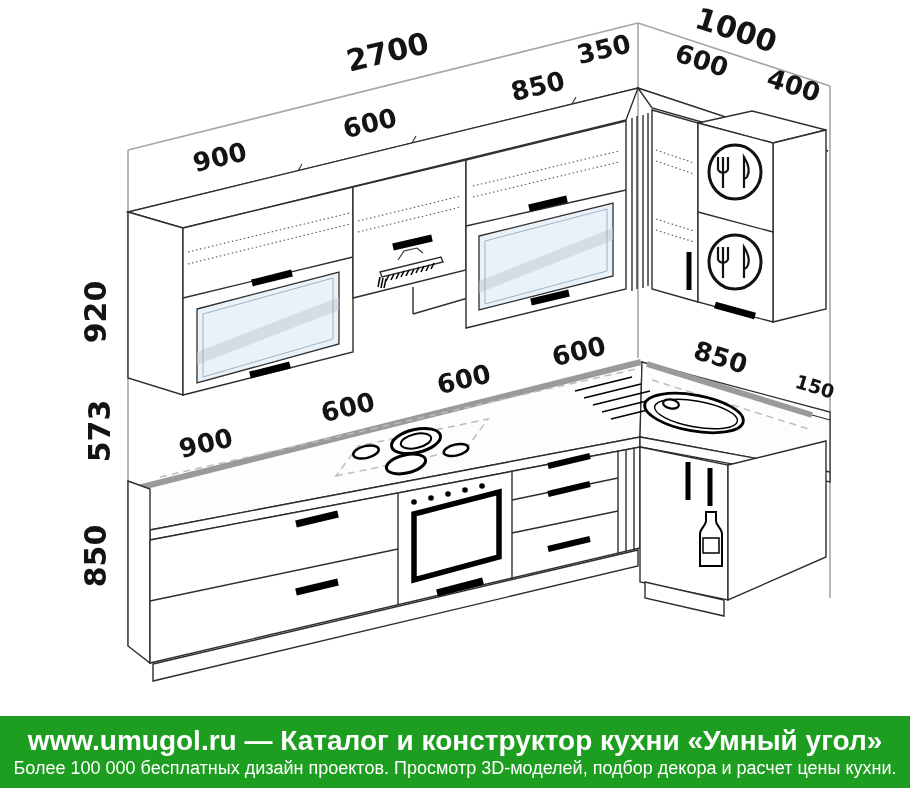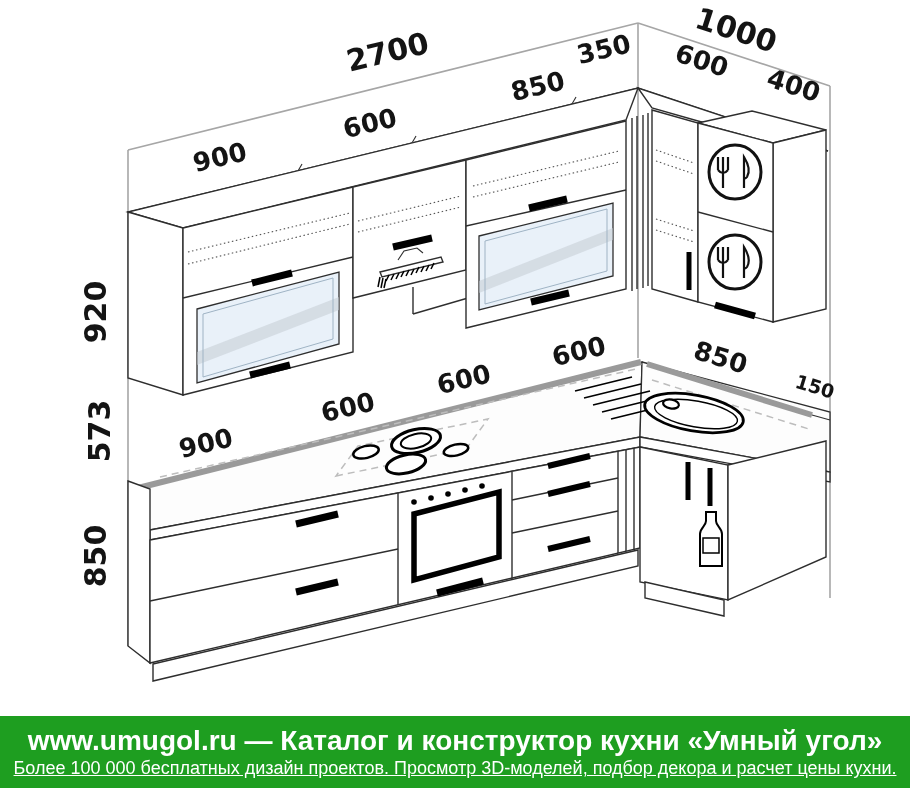--- a/index.html
+++ b/index.html
@@ -23,21 +23,21 @@
   .glass-inner{fill:none;stroke:#9fb3c4;stroke-width:1;}
   .stripe{fill:#c4ccd4;opacity:.55;}
   .burner{fill:#fff;stroke:#000;}
   .dim{font-family:"DejaVu Sans",sans-serif;font-weight:bold;font-size:26px;fill:#141414;text-anchor:middle;}
   .dim-lg{font-size:30px;}
   .dim-sm{font-size:19px;}
   
   #footer{position:absolute;left:0;top:716px;width:910px;height:72px;background:#1e9e20;
           display:flex;flex-direction:column;align-items:center;justify-content:center;gap:4px;}
   #footer .t1{color:#fff;font-weight:bold;font-size:28px;line-height:1.05;white-space:nowrap;}
-  #footer .t2{color:#fff;font-size:18px;line-height:1.05;white-space:nowrap;text-decoration:underline;}
+  #footer .t2{color:#fff;font-size:18px;line-height:1.05;white-space:nowrap;}
 </style>
 </head>
 <body>
 
 <div id="stage">
   <svg id="drawing" width="910" height="716" viewBox="0 0 910 716">
 
     <g>
       <line class="wall" x1="128" y1="150" x2="638" y2="23"></line>
       <line class="wall" x1="638" y1="23" x2="830" y2="86"></line>

